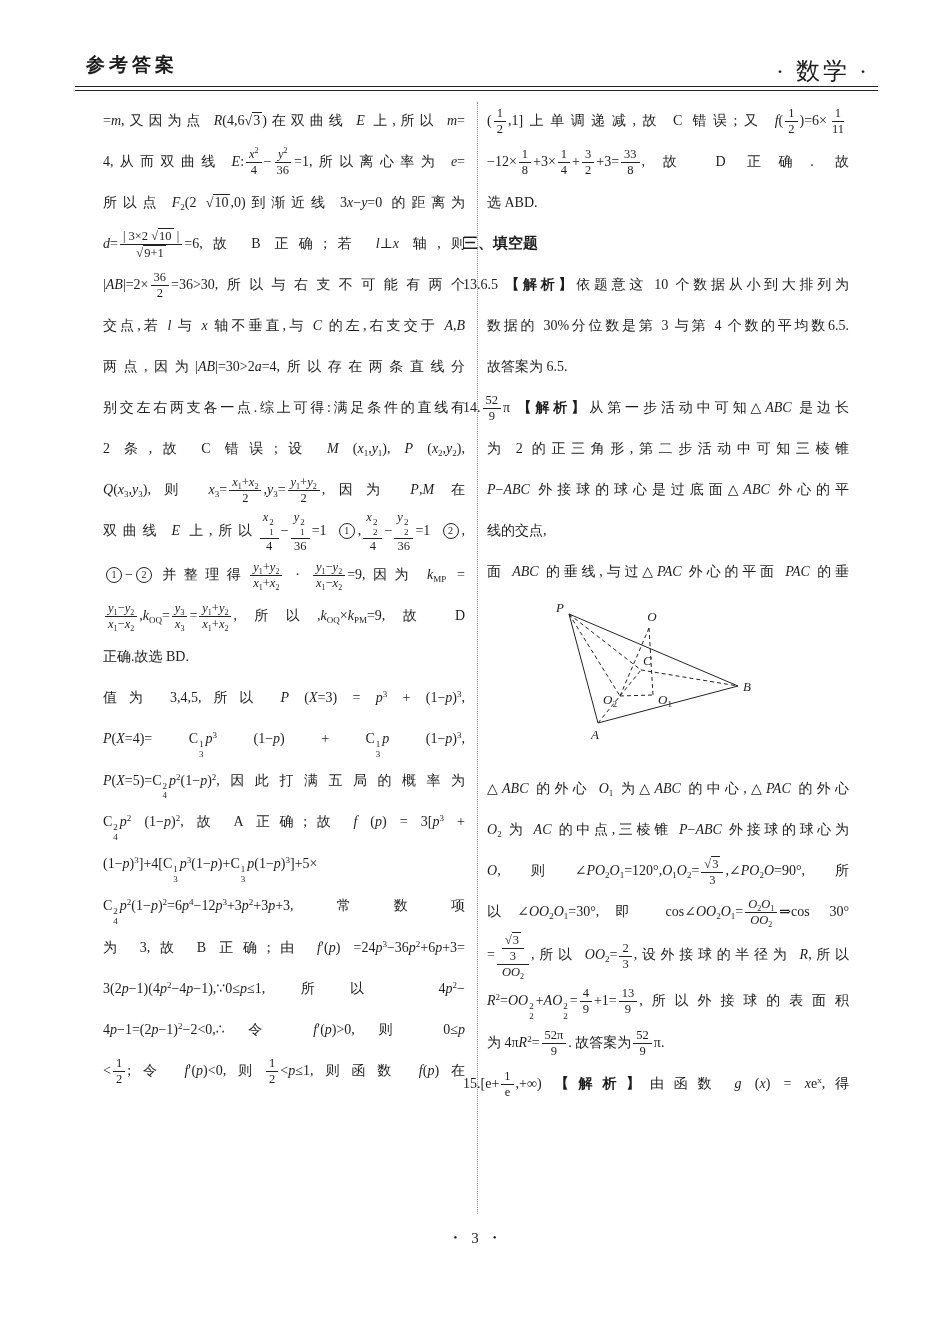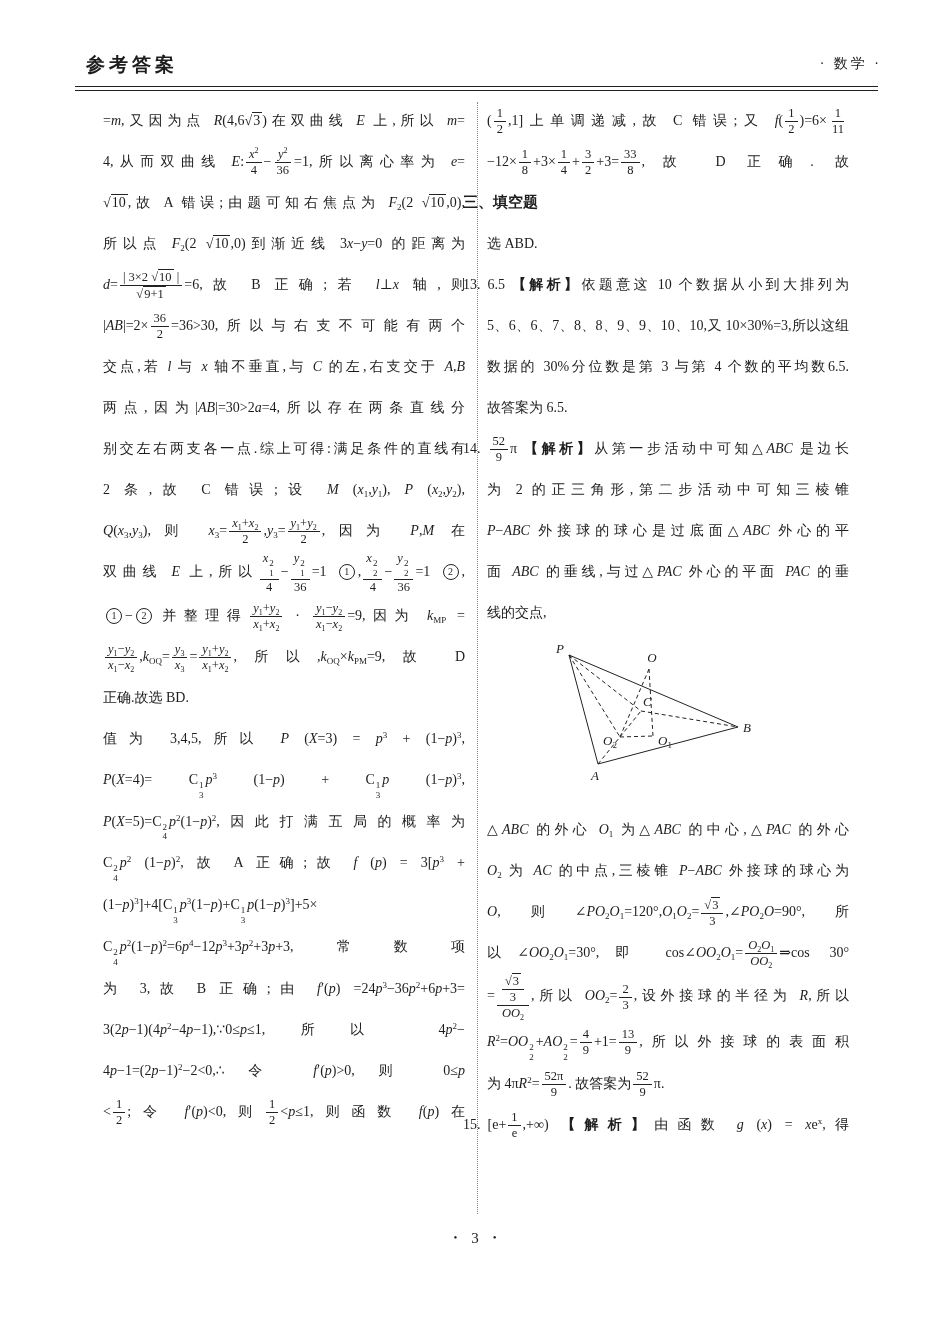--- a/index.html
+++ b/index.html
@@ -2,35 +2,35 @@
 <html><head>
 <meta charset="utf-8">
 <style>
   html,body{margin:0;padding:0;}
   body{
     width:950px;height:1336px;background:#ffffff;color:#1d1d1d;
     font-family:"Liberation Serif","DejaVu Serif",serif;font-size:14px;
     position:relative;overflow:hidden;
   }
   .hdr-left{position:absolute;left:86px;top:52px;font-size:19px;letter-spacing:4px;font-weight:bold;}
-  .hdr-right{position:absolute;right:68px;top:55px;font-size:14px;letter-spacing:3px;}
+  .hdr-right{position:absolute;right:80px;top:55px;font-size:24px;letter-spacing:3px;}
   .rule{position:absolute;left:75px;right:72px;top:86px;height:3px;
         border-top:1.5px solid #222;border-bottom:1px solid #222;}
   .divider{position:absolute;left:477px;top:102px;height:1112px;border-left:1px dotted #8a8a8a;}
   .col{position:absolute;top:100px;}
   .col-left{left:75px;width:392px;}
   .col-right{left:461px;width:392px;}
   .ln{line-height:41px;text-align:justify;text-align-last:justify;}
   .col-left .ln{padding-left:28px;padding-right:2px;}
   .col-left .ln.item{padding-left:10px;}
   .col-right .ln{padding-left:26px;padding-right:4px;}
   .col-right .ln.item{padding-left:2px;}
   .ln.short{text-align-last:left;}
   .ln.head{font-weight:bold;padding-left:2px;font-size:15px;}
-  .num{margin-right:7px;}
+  .num{}
   .i{font-style:italic;}
   .b{font-weight:bold;}
   sub,sup{font-size:9px;line-height:0;}
   sub{vertical-align:-3px;}
   sup{vertical-align:5px;}
   .fr{display:inline-flex;flex-direction:column;align-items:center;vertical-align:middle;
       margin:0 2px;font-size:12.5px;line-height:1.2;text-align:center;text-align-last:center;}
   .fr .nu{border-bottom:1px solid #222;padding:0 3px;}
   .fr .de{padding:0 3px;}
   .fr sub,.fr sup{font-size:8px;}
@@ -56,21 +56,20 @@
 
 <div class="col col-left">
     <div class="ln">=<span class="i">m</span>,又因为点 <span class="i">R</span>(4,6<span class="sq">√<span class="rad">3</span></span>)在双曲线 <span class="i">E</span> 上,所以 <span class="i">m</span>=</div>
     <div class="ln">4,从而双曲线 <span class="i">E</span>:<span class="fr">
         <span class="nu"><span class="i">x</span><sup>2</sup></span>
         <span class="de">4</span>
       </span>−<span class="fr">
         <span class="nu"><span class="i">y</span><sup>2</sup></span>
         <span class="de">36</span>
       </span>=1,所以离心率为 <span class="i">e</span>=</div>
-    <div class="ln"><span class="sq">√<span class="rad">10</span></span>,故 A 错误;由题可知右焦点为 <span class="i">F</span><sub>2</sub>(2 <span class="sq">√<span class="rad">10</span></span>,0),</div>
     <div class="ln">所以点 <span class="i">F</span><sub>2</sub>(2 <span class="sq">√<span class="rad">10</span></span>,0)到渐近线 3<span class="i">x</span>−<span class="i">y</span>=0 的距离为</div>
     <div class="ln"><span class="i">d</span>=<span class="fr">
         <span class="nu">| 3×2 <span class="sq">√<span class="rad">10</span></span> |</span>
         <span class="de"><span class="sq">√<span class="rad">9+1</span></span></span>
       </span>=6,故 B 正确;若 <span class="i">l</span>⊥<span class="i">x</span> 轴,则</div>
     <div class="ln">|<span class="i">AB</span>|=2×<span class="fr">
         <span class="nu">36</span>
         <span class="de">2</span>
       </span>=36&gt;30,所以与右支不可能有两个</div>
     <div class="ln">交点,若 <span class="i">l</span> 与 <span class="i">x</span> 轴不垂直,与 <span class="i">C</span> 的左,右支交于 <span class="i">A</span>,<span class="i">B</span></div>
@@ -184,34 +183,33 @@
         </span>+3×<span class="fr">
           <span class="nu">1</span>
           <span class="de">4</span>
         </span>+<span class="fr">
           <span class="nu">3</span>
           <span class="de">2</span>
         </span>+3=<span class="fr">
           <span class="nu">33</span>
           <span class="de">8</span>
         </span>,故 D 正确. 故</div>
+      <div class="ln short">选 ABD.</div>
       <div class="ln short head">三、填空题</div>
-      <div class="ln short">选 ABD.</div>
       <div class="ln item"><span class="num">13.</span>6.5 <span class="b">【解析】</span>依题意这 10 个数据从小到大排列为</div>
-      <div class="ln">5、6、6、7、8、8、9、9、10、10,又 10×30%=3,所以这组</div>
       <div class="ln">数据的 30%分位数是第 3 与第 4 个数的平均数6.5.</div>
       <div class="ln short">故答案为 6.5.</div>
       <div class="ln item"><span class="num">14.</span><span class="fr">
           <span class="nu">52</span>
           <span class="de">9</span>
         </span>π <span class="b">【解析】</span>从第一步活动中可知△<span class="i">ABC</span> 是边长</div>
       <div class="ln">为 2 的正三角形,第二步活动中可知三棱锥</div>
       <div class="ln"><span class="i">P</span>−<span class="i">ABC</span> 外接球的球心是过底面△<span class="i">ABC</span> 外心的平</div>
+      <div class="ln short">线的交点,</div>
       <div class="ln">面 <span class="i">ABC</span> 的垂线,与过△<span class="i">PAC</span> 外心的平面 <span class="i">PAC</span> 的垂</div>
-      <div class="ln short">线的交点,</div>
     </div>
   <div class="figure" id="fig"><svg viewBox="0 0 250 158" width="250" height="158">
         <line x1="38" y1="16" x2="67" y2="125" stroke="#222222" stroke-width="1"></line>
         <line x1="38" y1="16" x2="207" y2="88" stroke="#222222" stroke-width="1"></line>
         <line x1="67" y1="125" x2="207" y2="88" stroke="#222222" stroke-width="1"></line>
         <line x1="38" y1="16" x2="110" y2="72" stroke="#222222" stroke-width="1" stroke-dasharray="4 3"></line>
         <line x1="110" y1="72" x2="207" y2="88" stroke="#222222" stroke-width="1" stroke-dasharray="4 3"></line>
         <line x1="67" y1="125" x2="110" y2="72" stroke="#222222" stroke-width="1" stroke-dasharray="4 3"></line>
         <line x1="38" y1="16" x2="89" y2="98" stroke="#222222" stroke-width="1" stroke-dasharray="4 3"></line>
         <line x1="118" y1="30" x2="122" y2="97" stroke="#222222" stroke-width="1" stroke-dasharray="4 3"></line>

